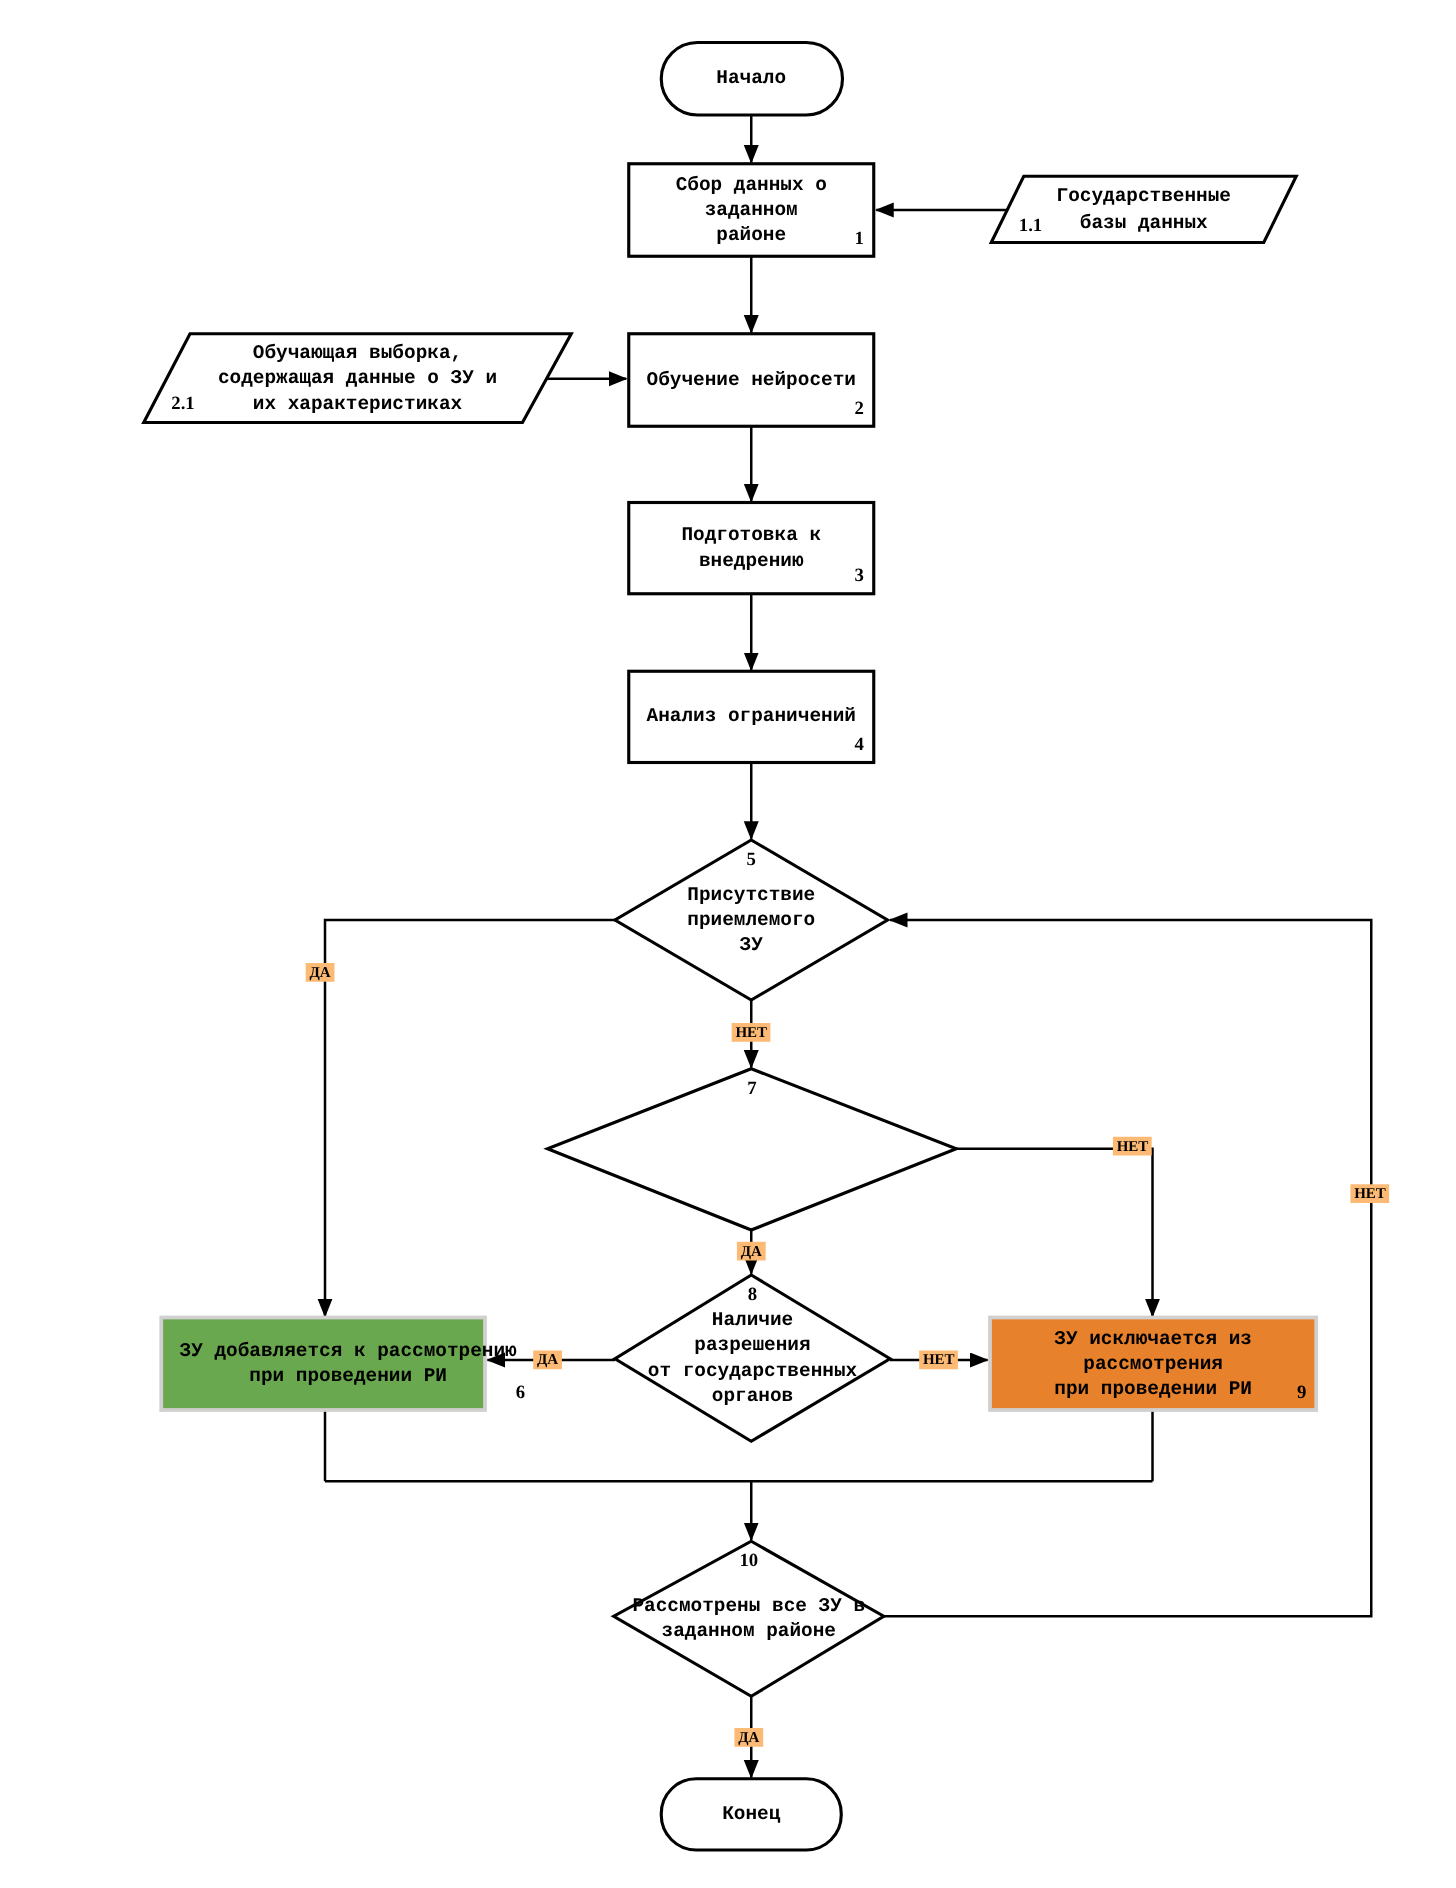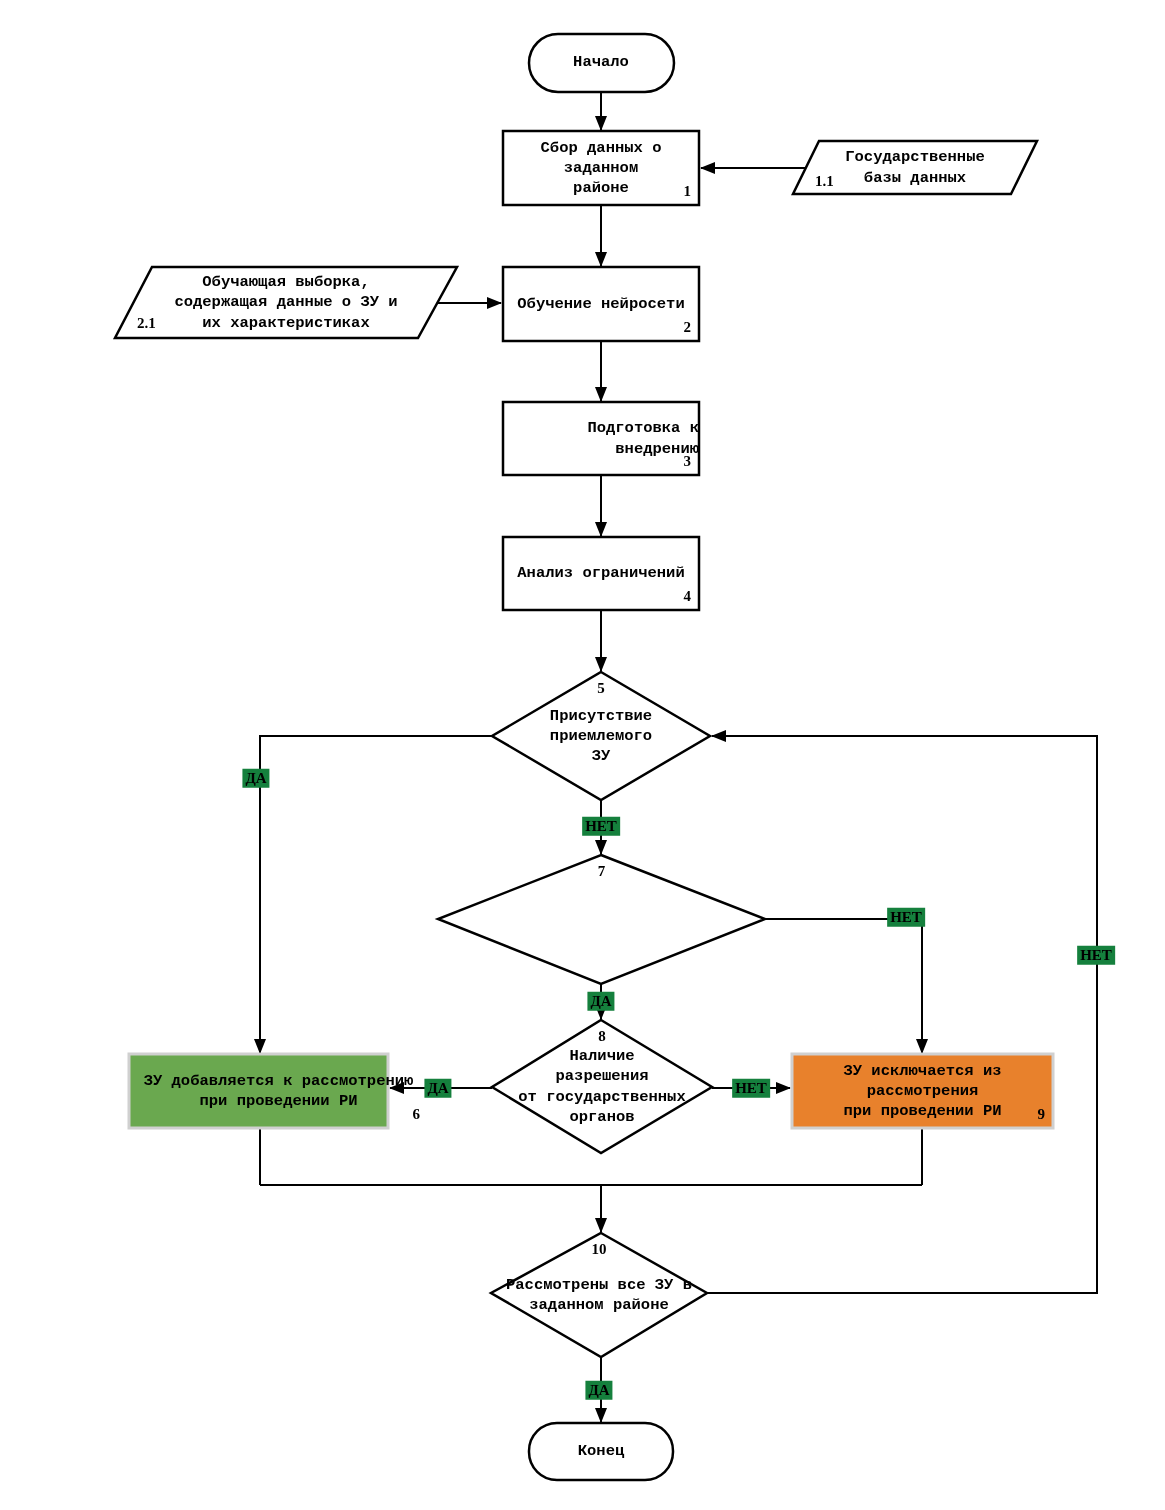--- a/index.html
+++ b/index.html
@@ -33,23 +33,23 @@
     font-weight: bold;
     font-size: 15px;
     line-height: 1;
   }
   .num-br { right: 8px; bottom: 6px; }
   .num-bl { left: 22px; bottom: 7px; }
   .num-top { left: 50%; top: 9px; transform: translateX(-50%); }
   .edge-label {
     position: absolute;
     transform: translate(-50%, -50%);
-    background: #15803d;
+    background: #fdba74;
     font-weight: bold;
-    font-size: 15px;
+    font-size: 12px;
     line-height: 1.1;
     padding: 1px 3px;
     white-space: nowrap;
     text-align: center;
   }
 </style>
 </head>
 <body>
 
 <div id="canvas">
@@ -122,21 +122,21 @@
 содержащая данные о ЗУ и
 их характеристиках</span>
     <span class="num num-bl">2.1</span>
   </div>
 
   <div class="node" style="left:503px; top:267px; width:196px; height:74px;text-align:right;">
     <span class="node-label">Обучение нейросети</span>
     <span class="num num-br">2</span>
   </div>
 
-  <div class="node" style="left:503px; top:402px; width:196px; height:73px;text-align:right;">
+  <div class="node" style="left:503px; top:402px; width:196px; height:73px;">
     <span class="node-label">Подготовка к внедрению</span>
     <span class="num num-br">3</span>
   </div>
 
   <div class="node" style="left:503px; top:537px; width:196px; height:73px;">
     <span class="node-label">Анализ ограничений</span>
     <span class="num num-br">4</span>
   </div>
 
   <div class="node" style="left:492px; top:672px; width:218px; height:128px;">

